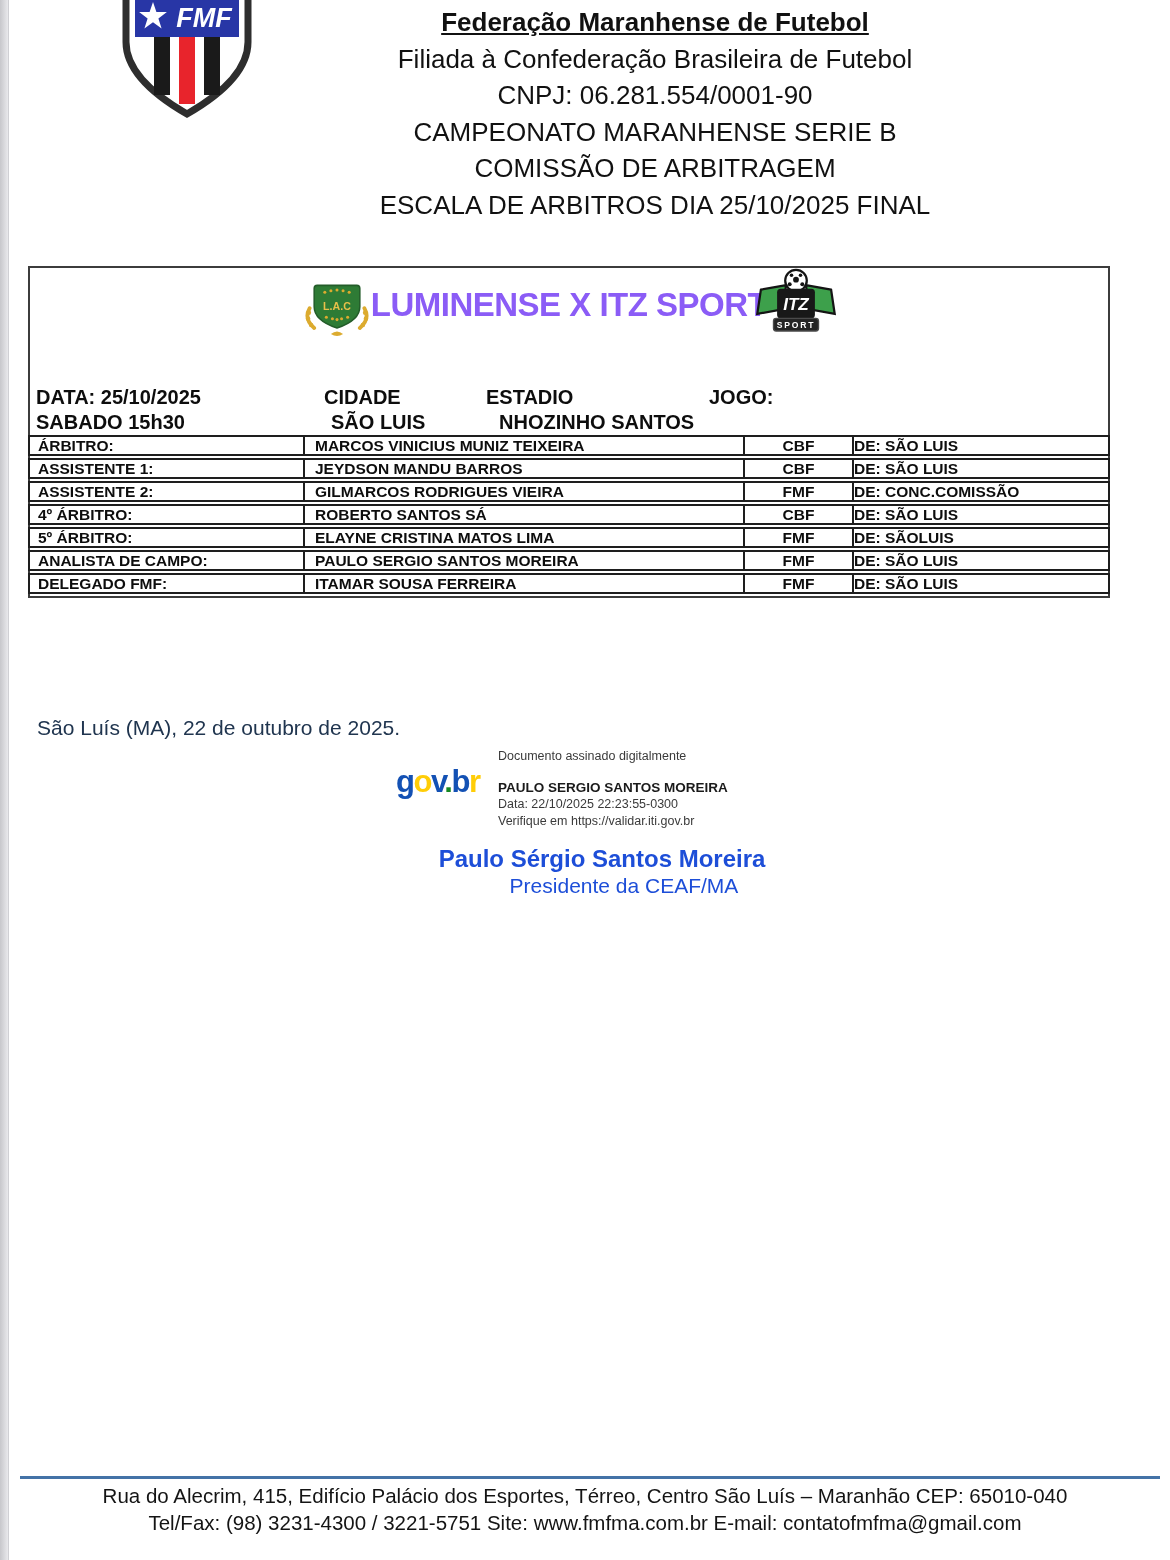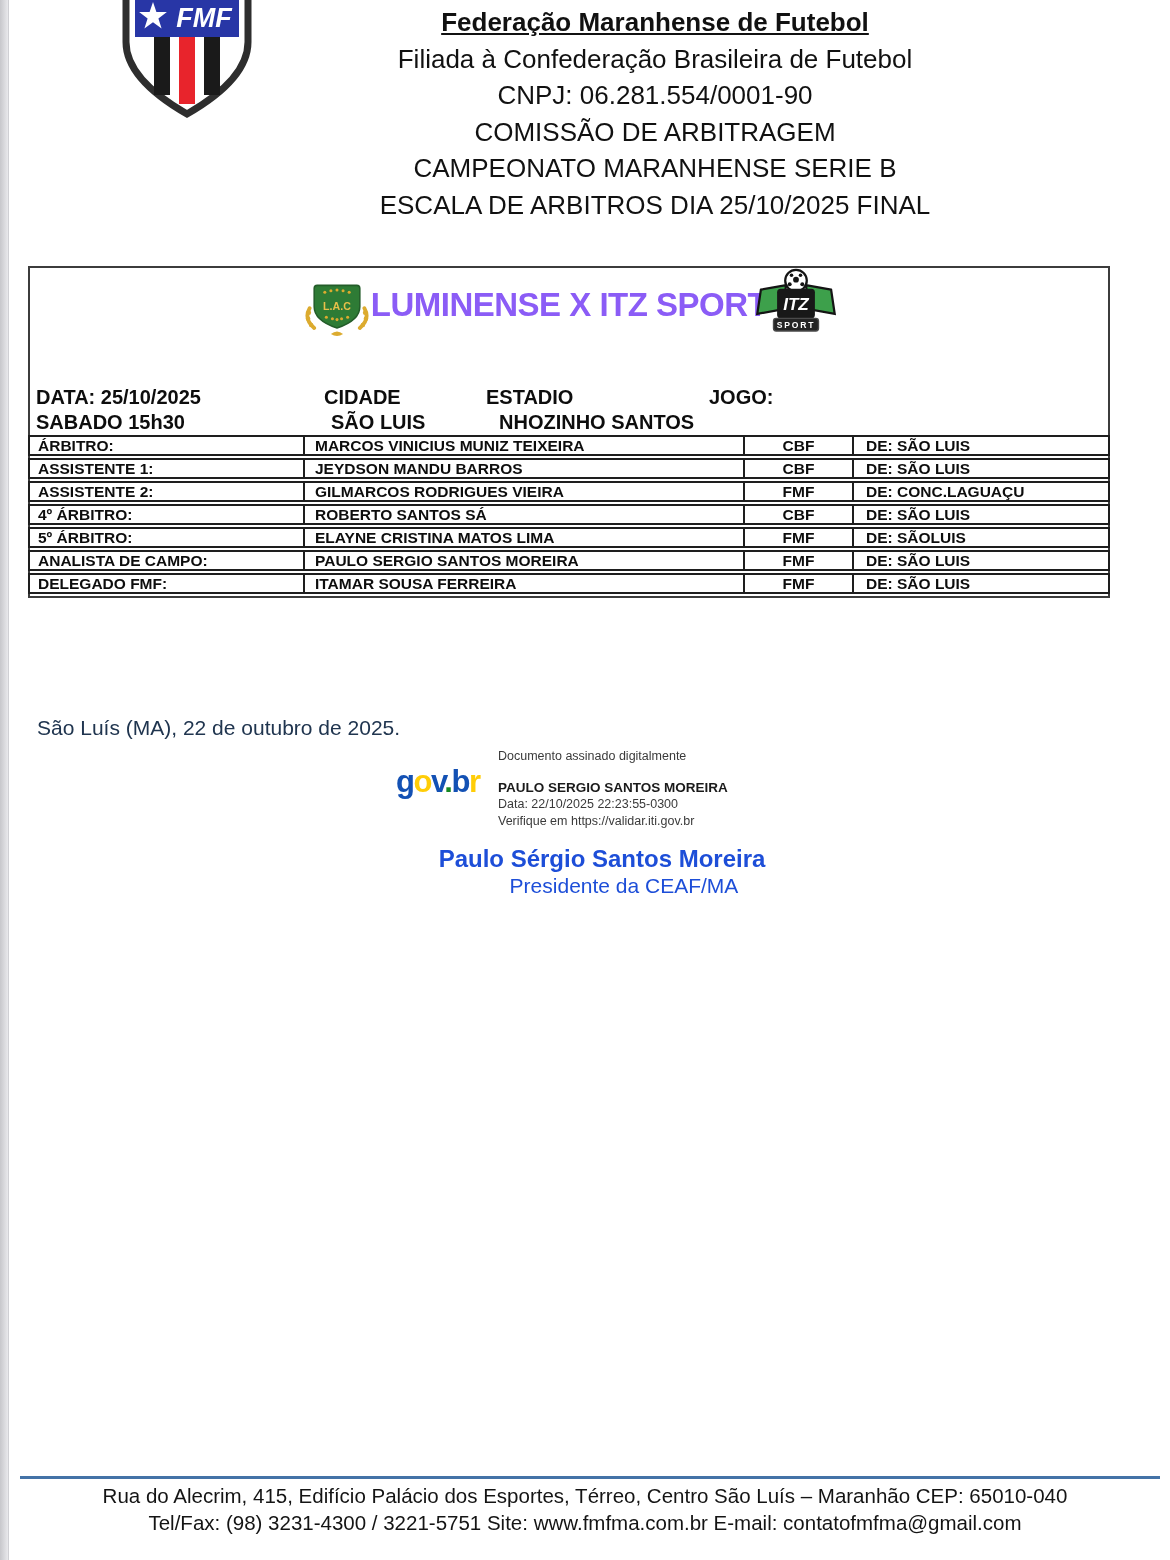--- a/index.html
+++ b/index.html
@@ -46,21 +46,21 @@
     height:21px; border:2px solid #1e1e1e; margin-bottom:2px; background:#fff;
   }
   .off-row:last-child { margin-bottom:0; }
   .off-cell {
     font-size:15.5px; font-weight:bold; color:#0d0d0d; line-height:17px;
     white-space:nowrap; overflow:hidden;
   }
   .c-role { padding-left:8px;border-radius:6px; }
   .c-name { padding-left:10px; border-left:2px solid #1e1e1e; }
   .c-aff  { text-align:center; border-left:2px solid #1e1e1e; }
-  .c-org  { padding-left:12px; border-left:2px solid #1e1e1e; }
+  .c-org  { border-left:2px solid #1e1e1e; }
 
   
   .date-line { position:absolute; left:37px; top:716px; font-size:21px; color:#20354f; }
   .gov-stamp { position:absolute; left:396px; top:748px; display:flex; }
   .gov-logo { width:96px; text-align:left; margin-top:18px; font-weight:800; font-size:31px; letter-spacing:-1.5px; line-height:32px; white-space:nowrap; }
   .gl-blue { color:#1351b4; } .gl-yellow { color:#ffcd07; } .gl-green { color:#168821; }
   .stamp-text { margin-left:6px; color:#3a3a3a; }
   .st-line1 { font-size:12.5px; line-height:17px; margin-bottom:14px; }
   .st-signer { font-size:13.5px; font-weight:bold; color:#1a1a1a; line-height:17px; }
   .st-small { font-size:12.5px; line-height:16.5px; }
@@ -86,22 +86,22 @@
     <text x="88" y="41" text-anchor="middle" font-family="Liberation Sans, sans-serif" font-size="27" font-weight="bold" font-style="italic" fill="#ffffff">FMF</text>
     <rect x="38" y="51" width="16" height="58" fill="#1a1a1a"></rect>
     <rect x="63" y="51" width="16" height="67" fill="#e8242c"></rect>
     <rect x="88" y="51" width="16" height="58" fill="#1a1a1a"></rect>
   </svg>
 
   <div class="letterhead">
     <div class="lh-line lh-title">Federação Maranhense de Futebol</div>
     <div class="lh-line">Filiada à Confederação Brasileira de Futebol</div>
     <div class="lh-line">CNPJ: 06.281.554/0001-90</div>
+    <div class="lh-line">CAMPEONATO MARANHENSE SERIE B</div>
     <div class="lh-line">COMISSÃO DE ARBITRAGEM</div>
-    <div class="lh-line">CAMPEONATO MARANHENSE SERIE B</div>
     <div class="lh-line">ESCALA DE ARBITROS DIA 25/10/2025 FINAL</div>
   </div>
 
   <div class="match-box">
 
     <svg class="lac-logo" viewBox="0 0 92 82" aria-hidden="true">
       <path d="M10 36 Q2 50 16 62" fill="none" stroke="#dcab2f" stroke-width="5" stroke-linecap="round"></path>
       <path d="M82 36 Q90 50 76 62" fill="none" stroke="#dcab2f" stroke-width="5" stroke-linecap="round"></path>
       <circle cx="9" cy="42" r="3" fill="#dcab2f"></circle>
         <circle cx="8" cy="50" r="3" fill="#dcab2f"></circle>
@@ -163,21 +163,21 @@
       <div class="off-row">
         <div class="off-cell c-role">ASSISTENTE 1:</div>
         <div class="off-cell c-name">JEYDSON MANDU BARROS</div>
         <div class="off-cell c-aff">CBF</div>
         <div class="off-cell c-org">DE: SÃO LUIS</div>
       </div>
       <div class="off-row">
         <div class="off-cell c-role">ASSISTENTE 2:</div>
         <div class="off-cell c-name">GILMARCOS RODRIGUES VIEIRA</div>
         <div class="off-cell c-aff">FMF</div>
-        <div class="off-cell c-org">DE: CONC.LAGUAÇU</div>
+        <div class="off-cell c-org">DE: CONC.COMISSÃO</div>
       </div>
       <div class="off-row">
         <div class="off-cell c-role">4º ÁRBITRO:</div>
         <div class="off-cell c-name">ROBERTO SANTOS SÁ</div>
         <div class="off-cell c-aff">CBF</div>
         <div class="off-cell c-org">DE: SÃO LUIS</div>
       </div>
       <div class="off-row">
         <div class="off-cell c-role">5º ÁRBITRO:</div>
         <div class="off-cell c-name">ELAYNE CRISTINA MATOS LIMA</div>

